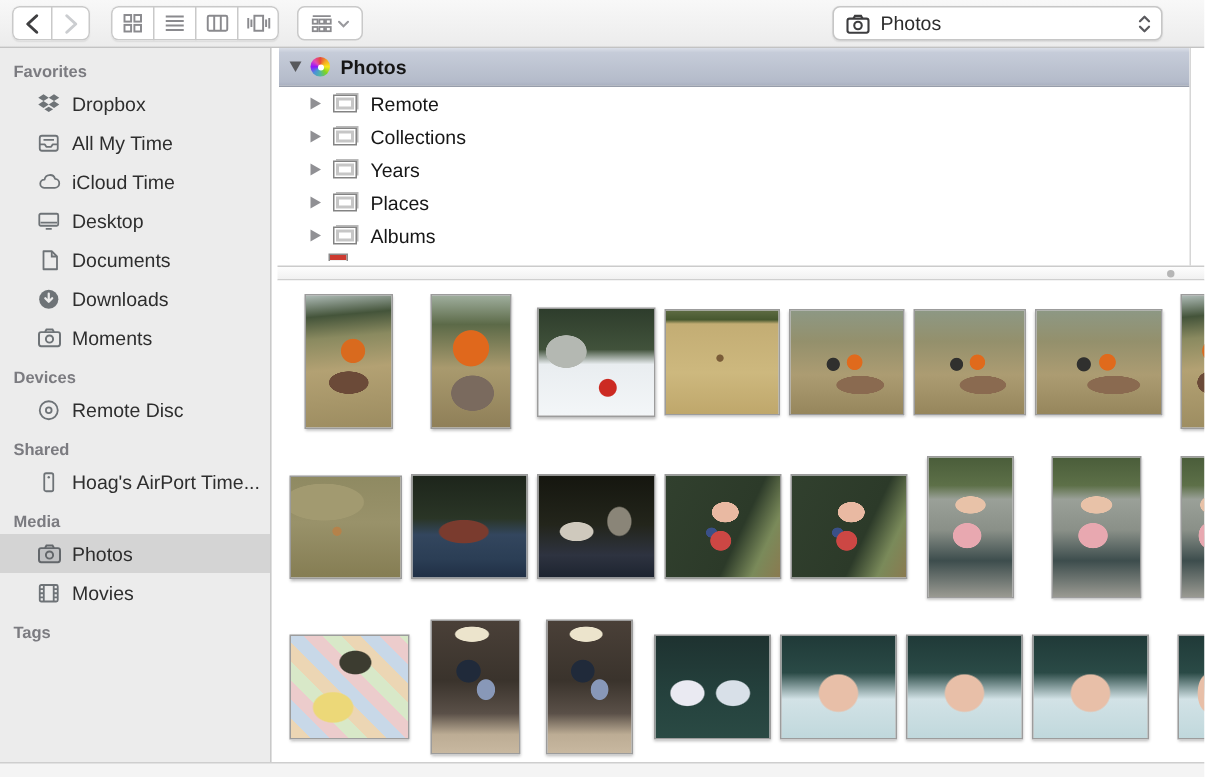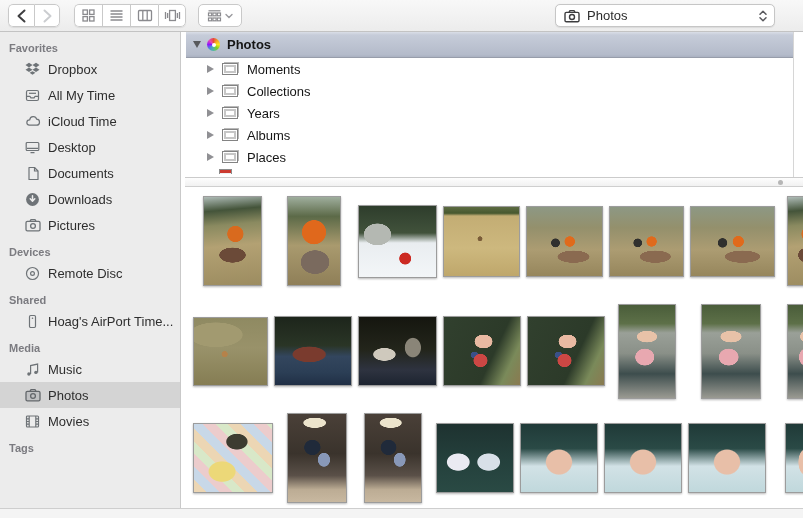--- a/index.html
+++ b/index.html
@@ -296,21 +296,21 @@
       <span class="lbl">Downloads</span>
     </div>
     <div class="sb-item">
       <span class="ic">
         <svg width="16" height="14" viewBox="0 0 16 14" fill="none" stroke="#6e7377" stroke-width="1.3">
             <rect x="1" y="3.4" width="14" height="9.4" rx="1.4"></rect>
             <circle cx="8" cy="8" r="2.4"></circle>
             <path d="M5 3.4 6 1.7h4l1 1.7"></path>
           </svg>
       </span>
-      <span class="lbl">Pictures</span>
+      <span class="lbl">Moments</span>
     </div>
 
     <div class="sb-section-title">Devices</div>
     <div class="sb-item">
       <span class="ic">
         <svg width="15" height="15" viewBox="0 0 15 15" fill="none" stroke="#6e7377" stroke-width="1.2">
             <circle cx="7.5" cy="7.5" r="6"></circle>
             <circle cx="7.5" cy="7.5" r="1.9"></circle>
           </svg>
       </span>
@@ -322,30 +322,20 @@
       <span class="ic">
         <svg width="15" height="15" viewBox="0 0 15 15" fill="none" stroke="#6e7377" stroke-width="1.2">
             <rect x="4.5" y="1.5" width="6" height="12" rx="1.2"></rect>
             <circle cx="7.5" cy="4.2" r="0.8" fill="#6e7377" stroke="none"></circle>
           </svg>
       </span>
       <span class="lbl">Hoag's AirPort Time...</span>
     </div>
 
     <div class="sb-section-title">Media</div>
-    <div class="sb-item">
-      <span class="ic">
-        <svg width="15" height="15" viewBox="0 0 15 15" fill="none" stroke="#6e7377" stroke-width="1.2">
-            <path d="M5.6 12V3.6l7-1.5v8.3"></path>
-            <circle cx="3.9" cy="12" r="1.7" fill="#6e7377" stroke="none"></circle>
-            <circle cx="10.9" cy="10.4" r="1.7" fill="#6e7377" stroke="none"></circle>
-          </svg>
-      </span>
-      <span class="lbl">Music</span>
-    </div>
     <div class="sb-item selected">
       <span class="ic">
         <svg width="16" height="14" viewBox="0 0 16 14" fill="none" stroke="#63676b" stroke-width="1.3">
             <rect x="1" y="3.4" width="14" height="9.4" rx="1.4" fill="#9a9ea2" fill-opacity="0.35"></rect>
             <circle cx="8" cy="8" r="2.4"></circle>
             <path d="M5 3.4 6 1.7h4l1 1.7"></path>
           </svg>
       </span>
       <span class="lbl">Photos</span>
     </div>
@@ -364,41 +354,41 @@
 
   <div class="tree-pane">
     <div class="tree-header">
       <span class="tri-down"></span>
       <span class="pinwheel"></span>
       <span class="lbl">Photos</span>
     </div>
     <div class="tree-row">
       <span class="tri-right"></span>
       <span class="frames-icon"></span>
-      <span class="lbl">Moments</span>
+      <span class="lbl">Remote</span>
     </div>
     <div class="tree-row">
       <span class="tri-right"></span>
       <span class="frames-icon"></span>
       <span class="lbl">Collections</span>
     </div>
     <div class="tree-row">
       <span class="tri-right"></span>
       <span class="frames-icon"></span>
       <span class="lbl">Years</span>
     </div>
     <div class="tree-row">
       <span class="tri-right"></span>
       <span class="frames-icon"></span>
-      <span class="lbl">Albums</span>
+      <span class="lbl">Places</span>
     </div>
     <div class="tree-row">
       <span class="tri-right"></span>
       <span class="frames-icon"></span>
-      <span class="lbl">Places</span>
+      <span class="lbl">Albums</span>
     </div>
     <div class="clip-row">
       <span class="clip-icon" style="display:block"></span>
     </div>
   </div>
 
   <div class="splitter">
     <span class="dot"></span>
   </div>
 

